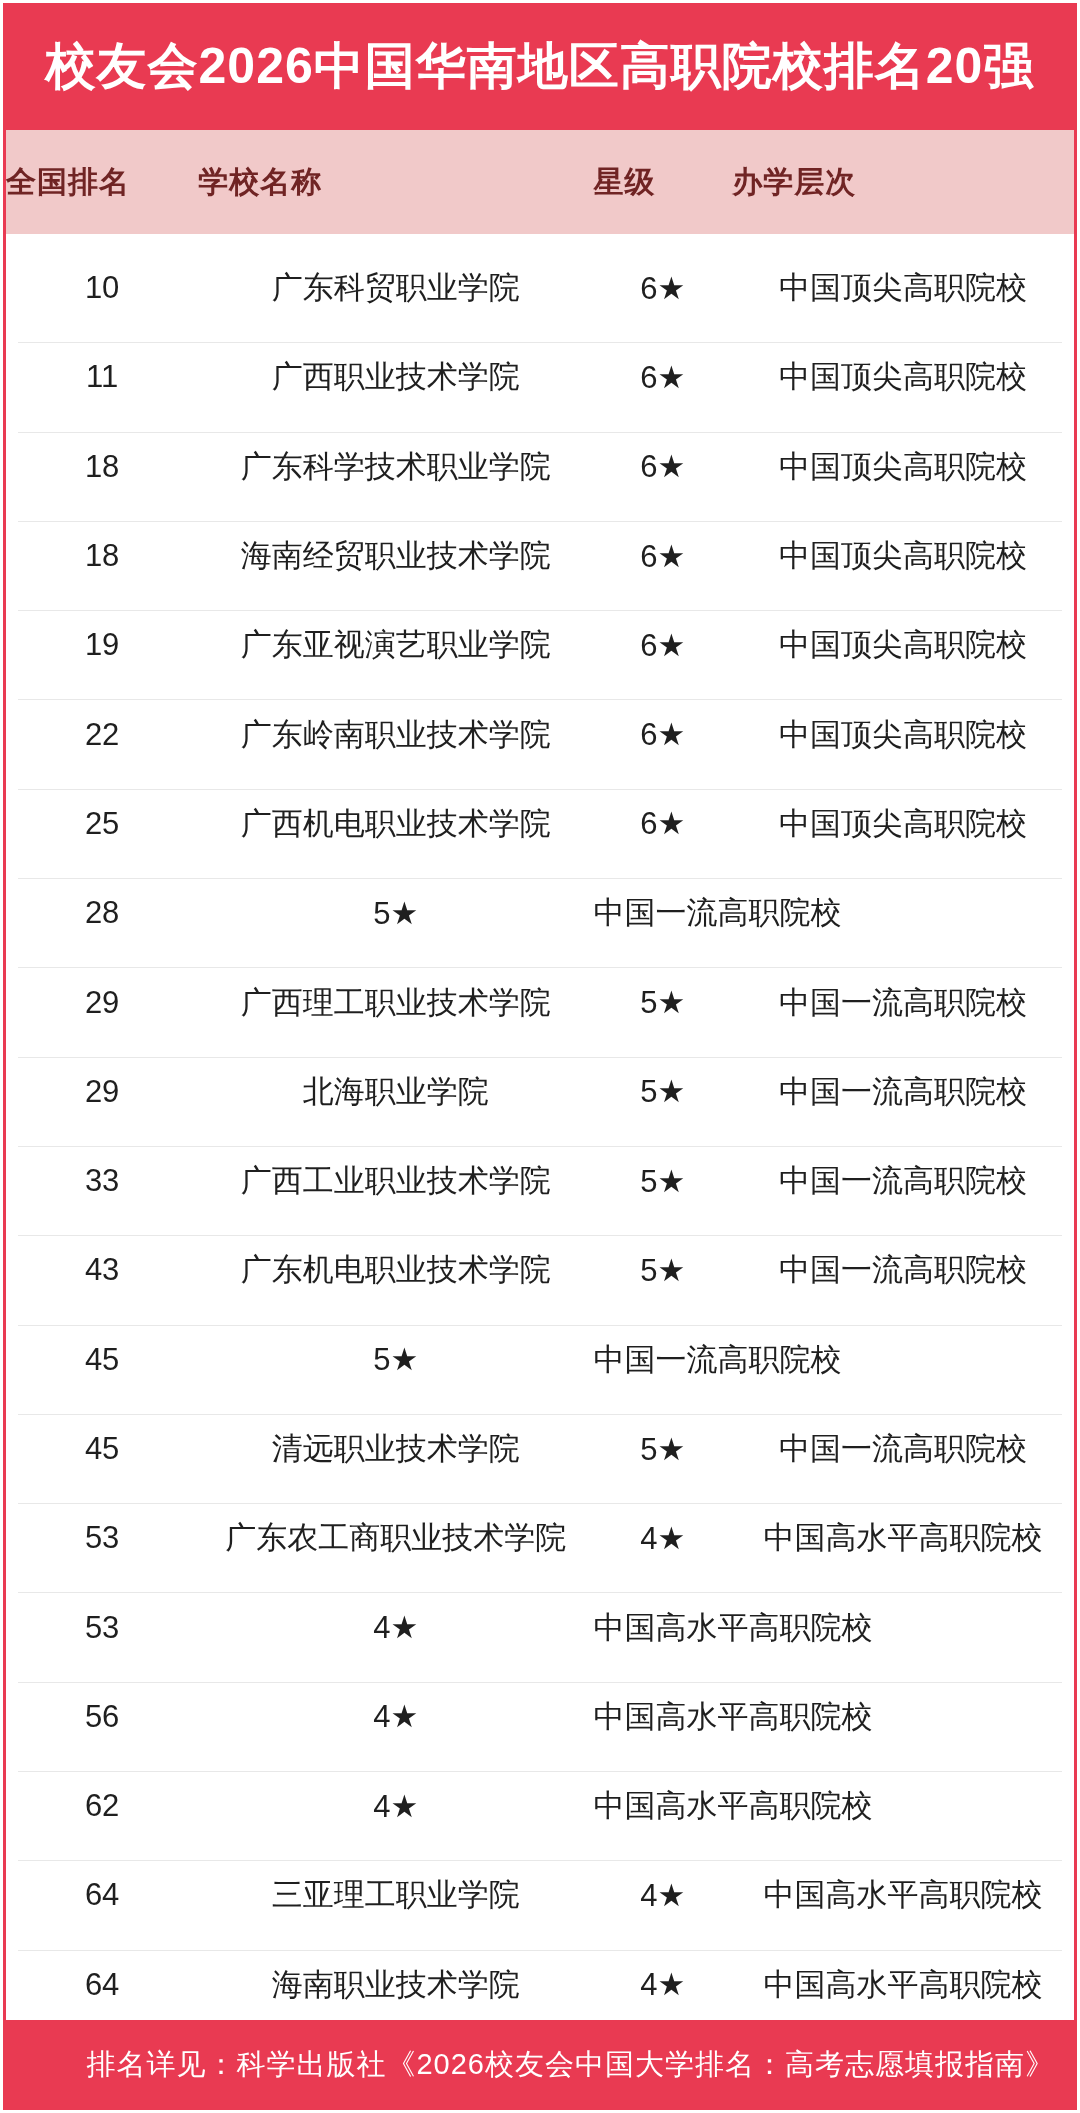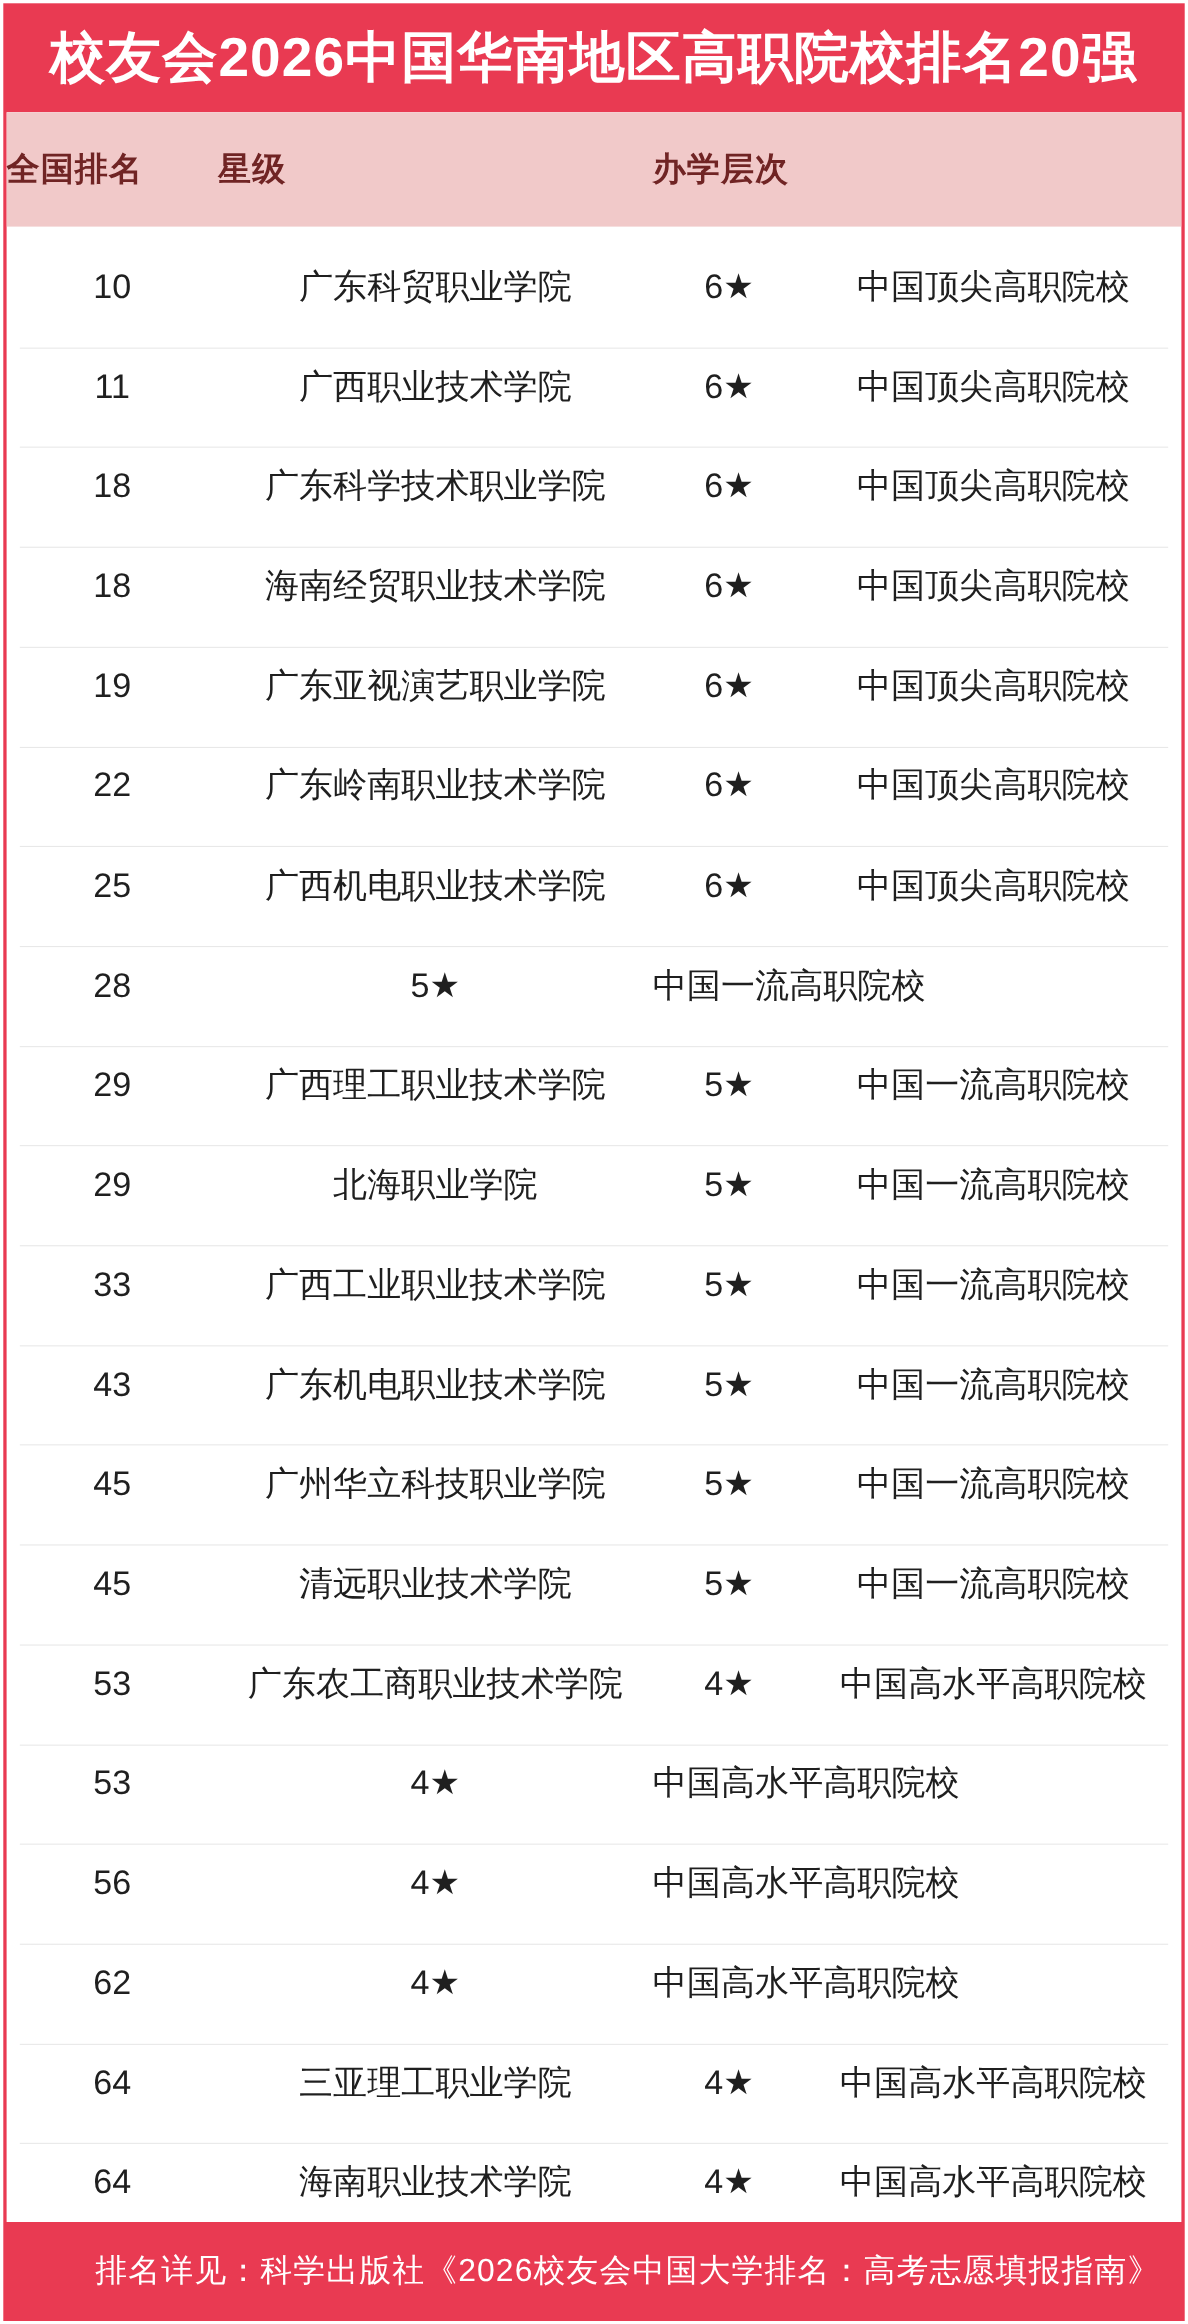--- a/index.html
+++ b/index.html
@@ -19,21 +19,21 @@
   .canvas {
     position: relative;
     width: 1080px;
     height: 2113px;
     background: var(--primary-red);
     border: 3px solid var(--white);
     display: flex;
     flex-direction: column;
   }
   .title-bar {
-    height: 99px;
+    height: 127px;
     flex: none;
     display: flex;
     align-items: center;
     justify-content: center;
   }
   .title-bar h1 {
     color: var(--white);
     font-size: 50px;
     font-weight: 700;
     letter-spacing: 1px;
@@ -111,20 +111,21 @@
 
 <div class="canvas">
 
   <div class="title-bar">
     <h1>校友会2026中国华南地区高职院校排名20强</h1>
   </div>
 
   <div class="table-panel">
     <div class="header-row">
       <div class="hcell">全国排名</div>
+      <div class="hcell">学校名称</div>
       <div class="hcell">星级</div>
       <div class="hcell">办学层次</div>
     </div>
 
     <div class="rows" id="rows">
         <div class="row">
         <div class="cell">10</div>
         <div class="cell">广东科贸职业学院</div>
         <div class="cell">6★</div>
         <div class="cell">中国顶尖高职院校</div>
@@ -189,21 +190,20 @@
         <div class="cell">中国一流高职院校</div>
       </div>
         <div class="row">
         <div class="cell">43</div>
         <div class="cell">广东机电职业技术学院</div>
         <div class="cell">5★</div>
         <div class="cell">中国一流高职院校</div>
       </div>
         <div class="row">
         <div class="cell">45</div>
-        <div class="cell">广州华立科技职业学院</div>
         <div class="cell">5★</div>
         <div class="cell">中国一流高职院校</div>
       </div>
         <div class="row">
         <div class="cell">45</div>
         <div class="cell">清远职业技术学院</div>
         <div class="cell">5★</div>
         <div class="cell">中国一流高职院校</div>
       </div>
         <div class="row">

